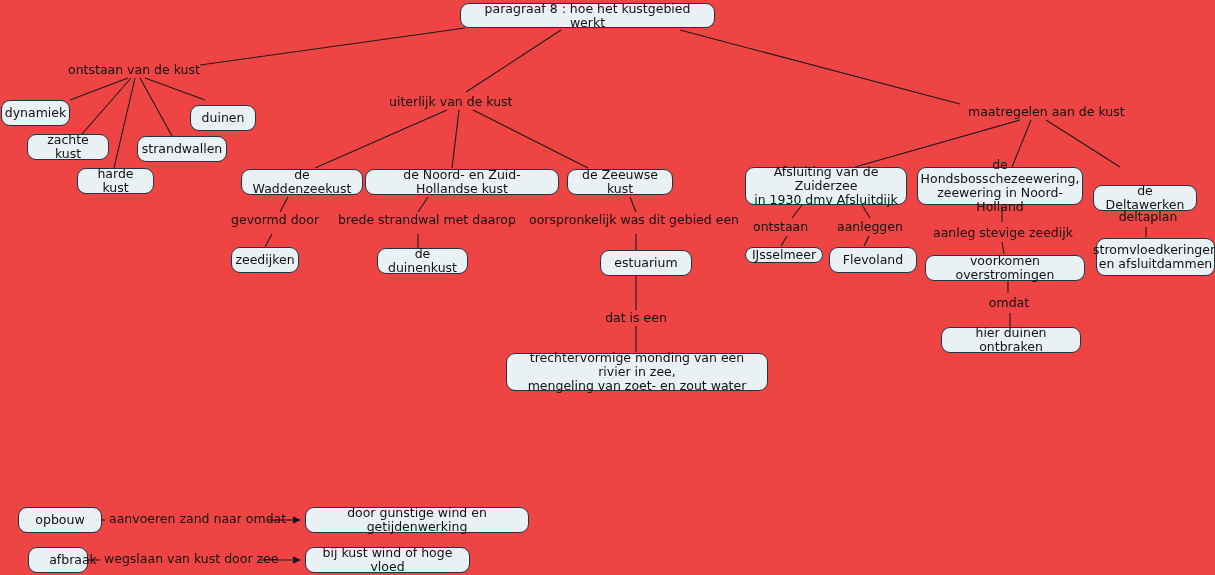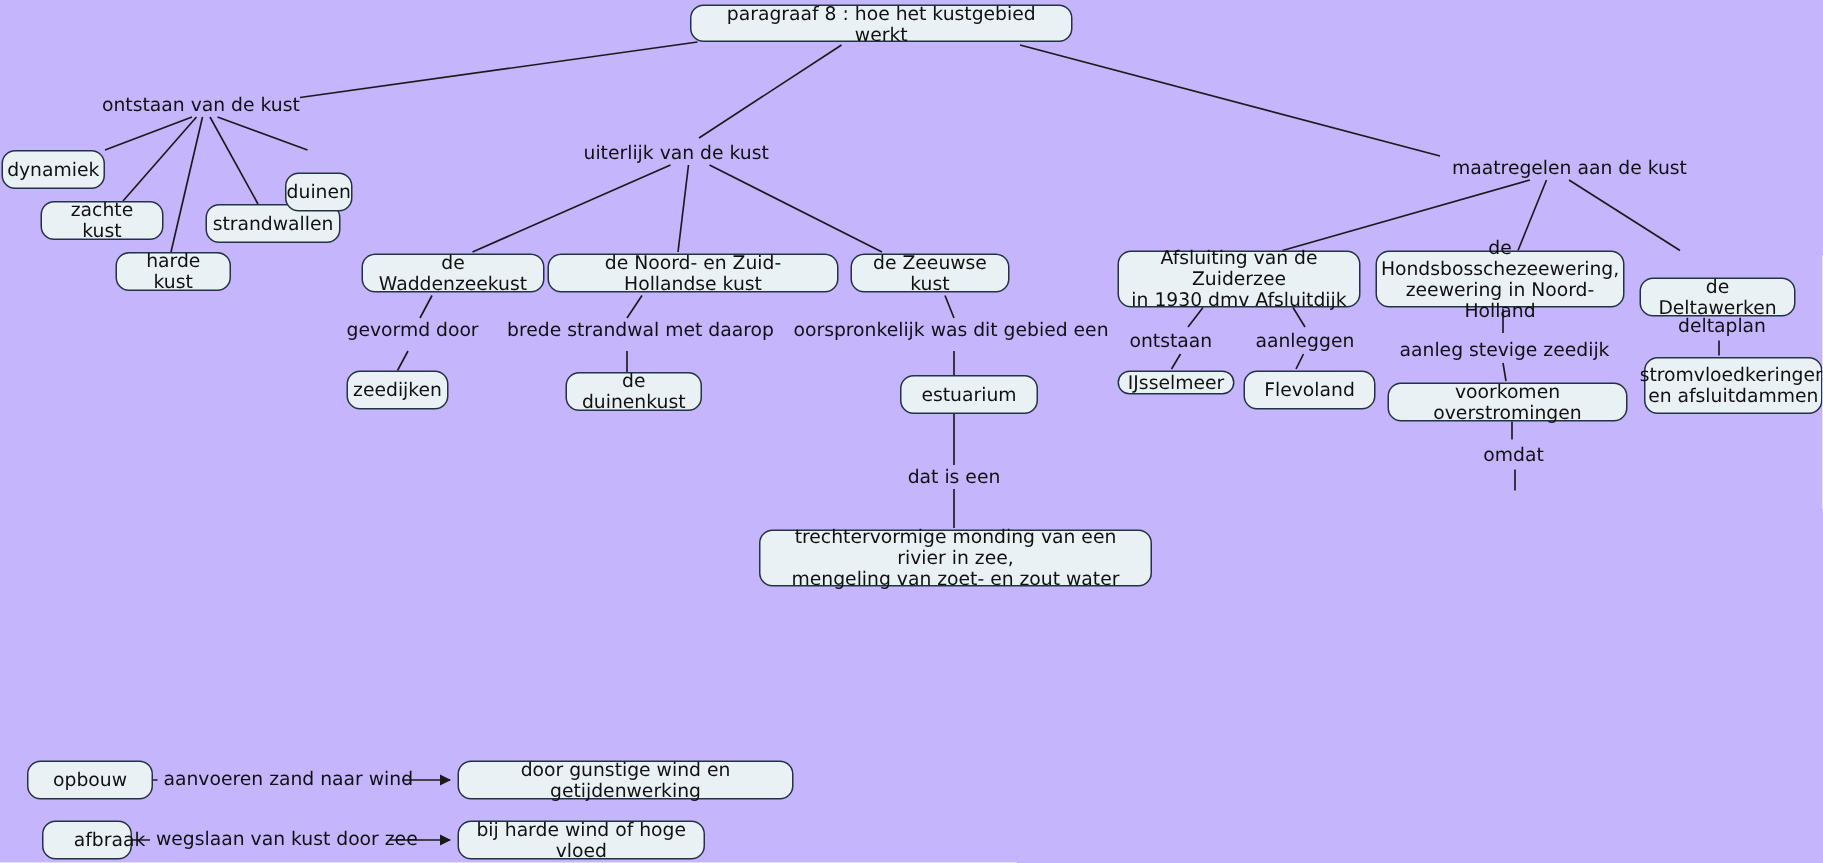--- a/index.html
+++ b/index.html
@@ -9,21 +9,21 @@
     background: #ffffff;
   }
   body {
     font-family: "DejaVu Sans", "Liberation Sans", sans-serif;
     -webkit-font-smoothing: antialiased;
   }
   #canvas {
     position: relative;
     width: 1215px;
     height: 575px;
-    background: #c4b5fd;
+    background: #ef4444;
     overflow: hidden;
     text-decoration: underline;
   }
   #edges {
     position: absolute;
     left: 0;
     top: 0;
     width: 1215px;
     height: 575px;
     pointer-events: none;
@@ -123,21 +123,21 @@
   <div class="node" style="left:460px; top:3px; width:255px; height:25px;">paragraaf 8 : hoe het kustgebied werkt</div>
 
   <div class="label" style="left:68px; top:63px;">ontstaan van de kust</div>
   <div class="label" style="left:389px; top:95px;">uiterlijk van de kust</div>
   <div class="label" style="left:968px; top:105px;">maatregelen aan de kust</div>
 
   <div class="node" style="left:1px; top:100px; width:69px; height:26px;">dynamiek</div>
   <div class="node" style="left:27px; top:134px; width:82px; height:26px;">zachte kust</div>
   <div class="node" style="left:77px; top:168px; width:77px; height:26px;text-align:center;">harde kust</div>
   <div class="node" style="left:137px; top:136px; width:90px; height:26px;">strandwallen</div>
-  <div class="node" style="left:190px; top:115px; width:45px; height:26px;">duinen</div>
+  <div class="node" style="left:190px; top:105px; width:66px; height:26px;">duinen</div>
 
   <div class="node" style="left:241px; top:169px; width:122px; height:26px;">de Waddenzeekust</div>
   <div class="label" style="left:231px; top:213px;">gevormd door</div>
   <div class="node" style="left:231px; top:247px; width:68px; height:26px;">zeedijken</div>
 
   <div class="node" style="left:365px; top:169px; width:194px; height:26px;">de Noord- en Zuid-Hollandse kust</div>
   <div class="label" style="left:338px; top:213px;">brede strandwal met daarop</div>
   <div class="node" style="left:377px; top:248px; width:91px; height:26px;">de duinenkust</div>
 
   <div class="node" style="left:567px; top:169px; width:106px; height:26px;">de Zeeuwse kust</div>
@@ -152,27 +152,28 @@
   <div class="label" style="left:753px; top:220px;">ontstaan</div>
   <div class="node" style="left:745px; top:247px; width:78px; height:16px;">IJsselmeer</div>
   <div class="label" style="left:837px; top:220px;">aanleggen</div>
   <div class="node" style="left:829px; top:247px; width:88px; height:26px;">Flevoland</div>
 
   <div class="node" style="left:917px; top:167px; width:166px; height:38px;">de Hondsbosschezeewering,
 zeewering in Noord-Holland</div>
   <div class="label ctr" style="left:1003px; top:226px;">aanleg stevige zeedijk</div>
   <div class="node" style="left:925px; top:255px; width:160px; height:26px;">voorkomen overstromingen</div>
   <div class="label ctr" style="left:1009px; top:296px;">omdat</div>
+  <div class="node" style="left:941px; top:327px; width:140px; height:26px;">hier duinen ontbraken</div>
 
   <div class="node" style="left:1093px; top:169px; width:104px; height:26px;margin-top:16px;">de Deltawerken</div>
   <div class="label ctr" style="left:1148px; top:210px;">deltaplan</div>
   <div class="node" style="left:1096px; top:238px; width:119px; height:38px;">stromvloedkeringen
 en afsluitdammen</div>
 
   <div class="node" style="left:18px; top:507px; width:84px; height:26px;">opbouw</div>
-  <div class="label" style="left:109px; top:512px;">aanvoeren zand naar wind</div>
+  <div class="label" style="left:109px; top:512px;">aanvoeren zand naar omdat</div>
   <div class="node" style="left:305px; top:507px; width:224px; height:26px;">door gunstige wind en getijdenwerking</div>
 
   <div class="node" style="left:28px; top:547px; width:60px; height:26px;padding-left:37px;">afbraak</div>
   <div class="label" style="left:104px; top:552px;">wegslaan van kust door zee</div>
-  <div class="node" style="left:305px; top:547px; width:165px; height:26px;">bij harde wind of hoge vloed</div>
+  <div class="node" style="left:305px; top:547px; width:165px; height:26px;">bij kust wind of hoge vloed</div>
 
 </div>
 
 </body></html>

